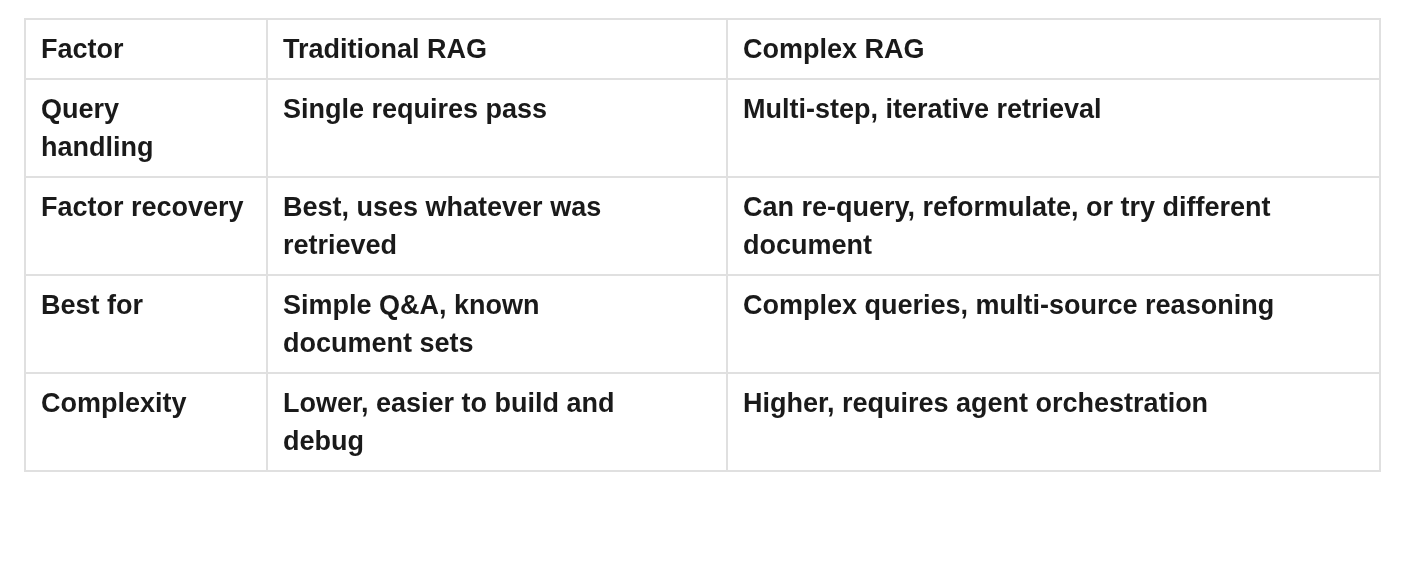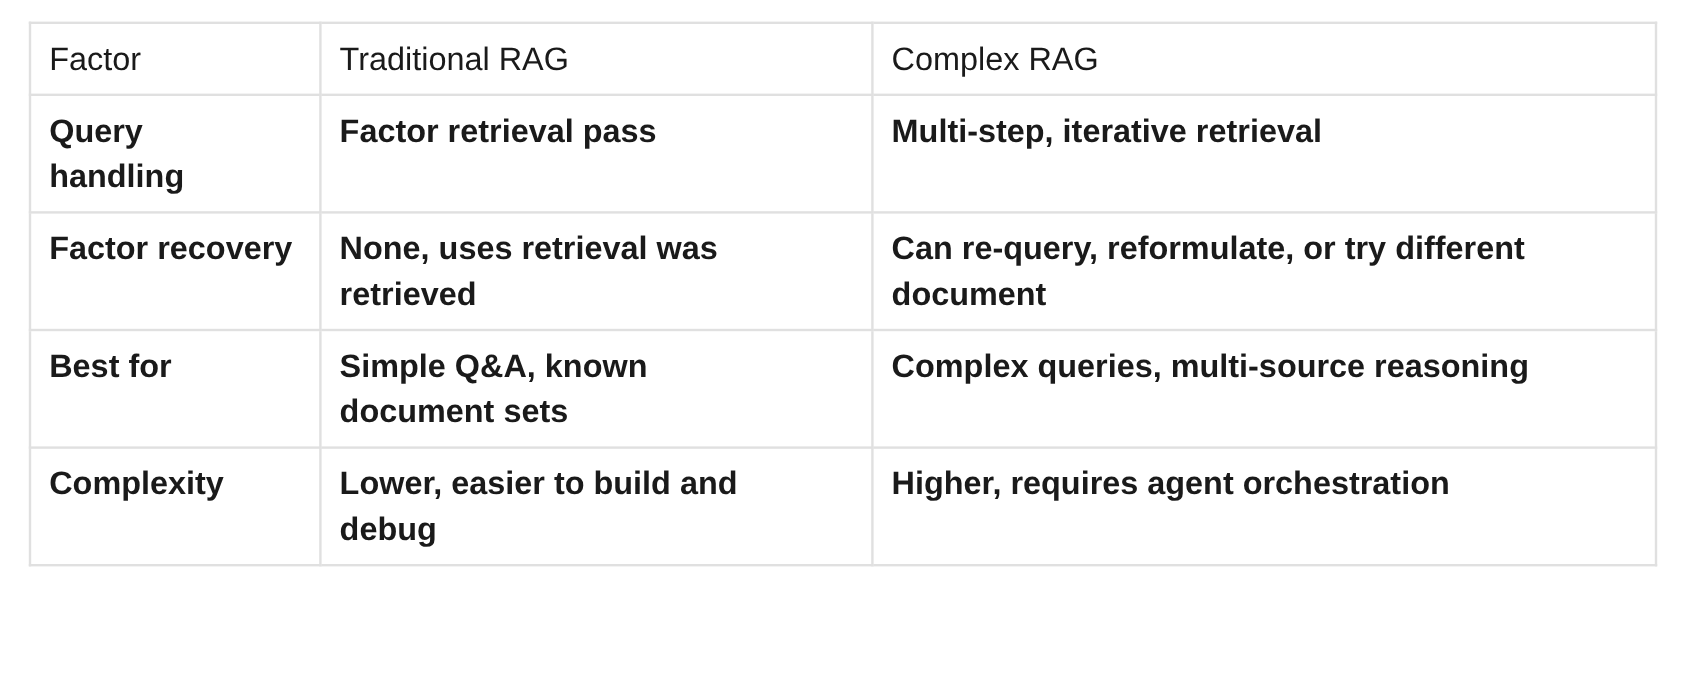--- a/index.html
+++ b/index.html
@@ -36,21 +36,21 @@
     font-size: 27px;
     line-height: 38px;
     color: #1a1a1a;
     text-align: left;
     vertical-align: top;
     white-space: pre-line;
     background: #ffffff;
     font-weight: bold;
   }
   .cmp th {
-    font-weight: 400;
+    font-weight: 700;
   }
 </style>
 </head>
 <body>
 
 <div class="canvas">
   <table class="cmp">
     <colgroup>
       <col class="c1">
       <col class="c2">
@@ -60,26 +60,26 @@
       <tr>
         <th>Factor</th>
         <th>Traditional RAG</th>
         <th>Complex RAG</th>
       </tr>
     </thead>
     <tbody>
       <tr>
         <td>Query
 handling</td>
-        <td>Factor retrieval pass</td>
+        <td>Single requires pass</td>
         <td>Multi-step, iterative retrieval</td>
       </tr>
       <tr>
         <td>Factor recovery</td>
-        <td>None, uses retrieval was
+        <td>Best, uses whatever was
 retrieved</td>
         <td>Can re-query, reformulate, or try different
 document</td>
       </tr>
       <tr>
         <td>Best for</td>
         <td>Simple Q&amp;A, known
 document sets</td>
         <td>Complex queries, multi-source reasoning</td>
       </tr>

